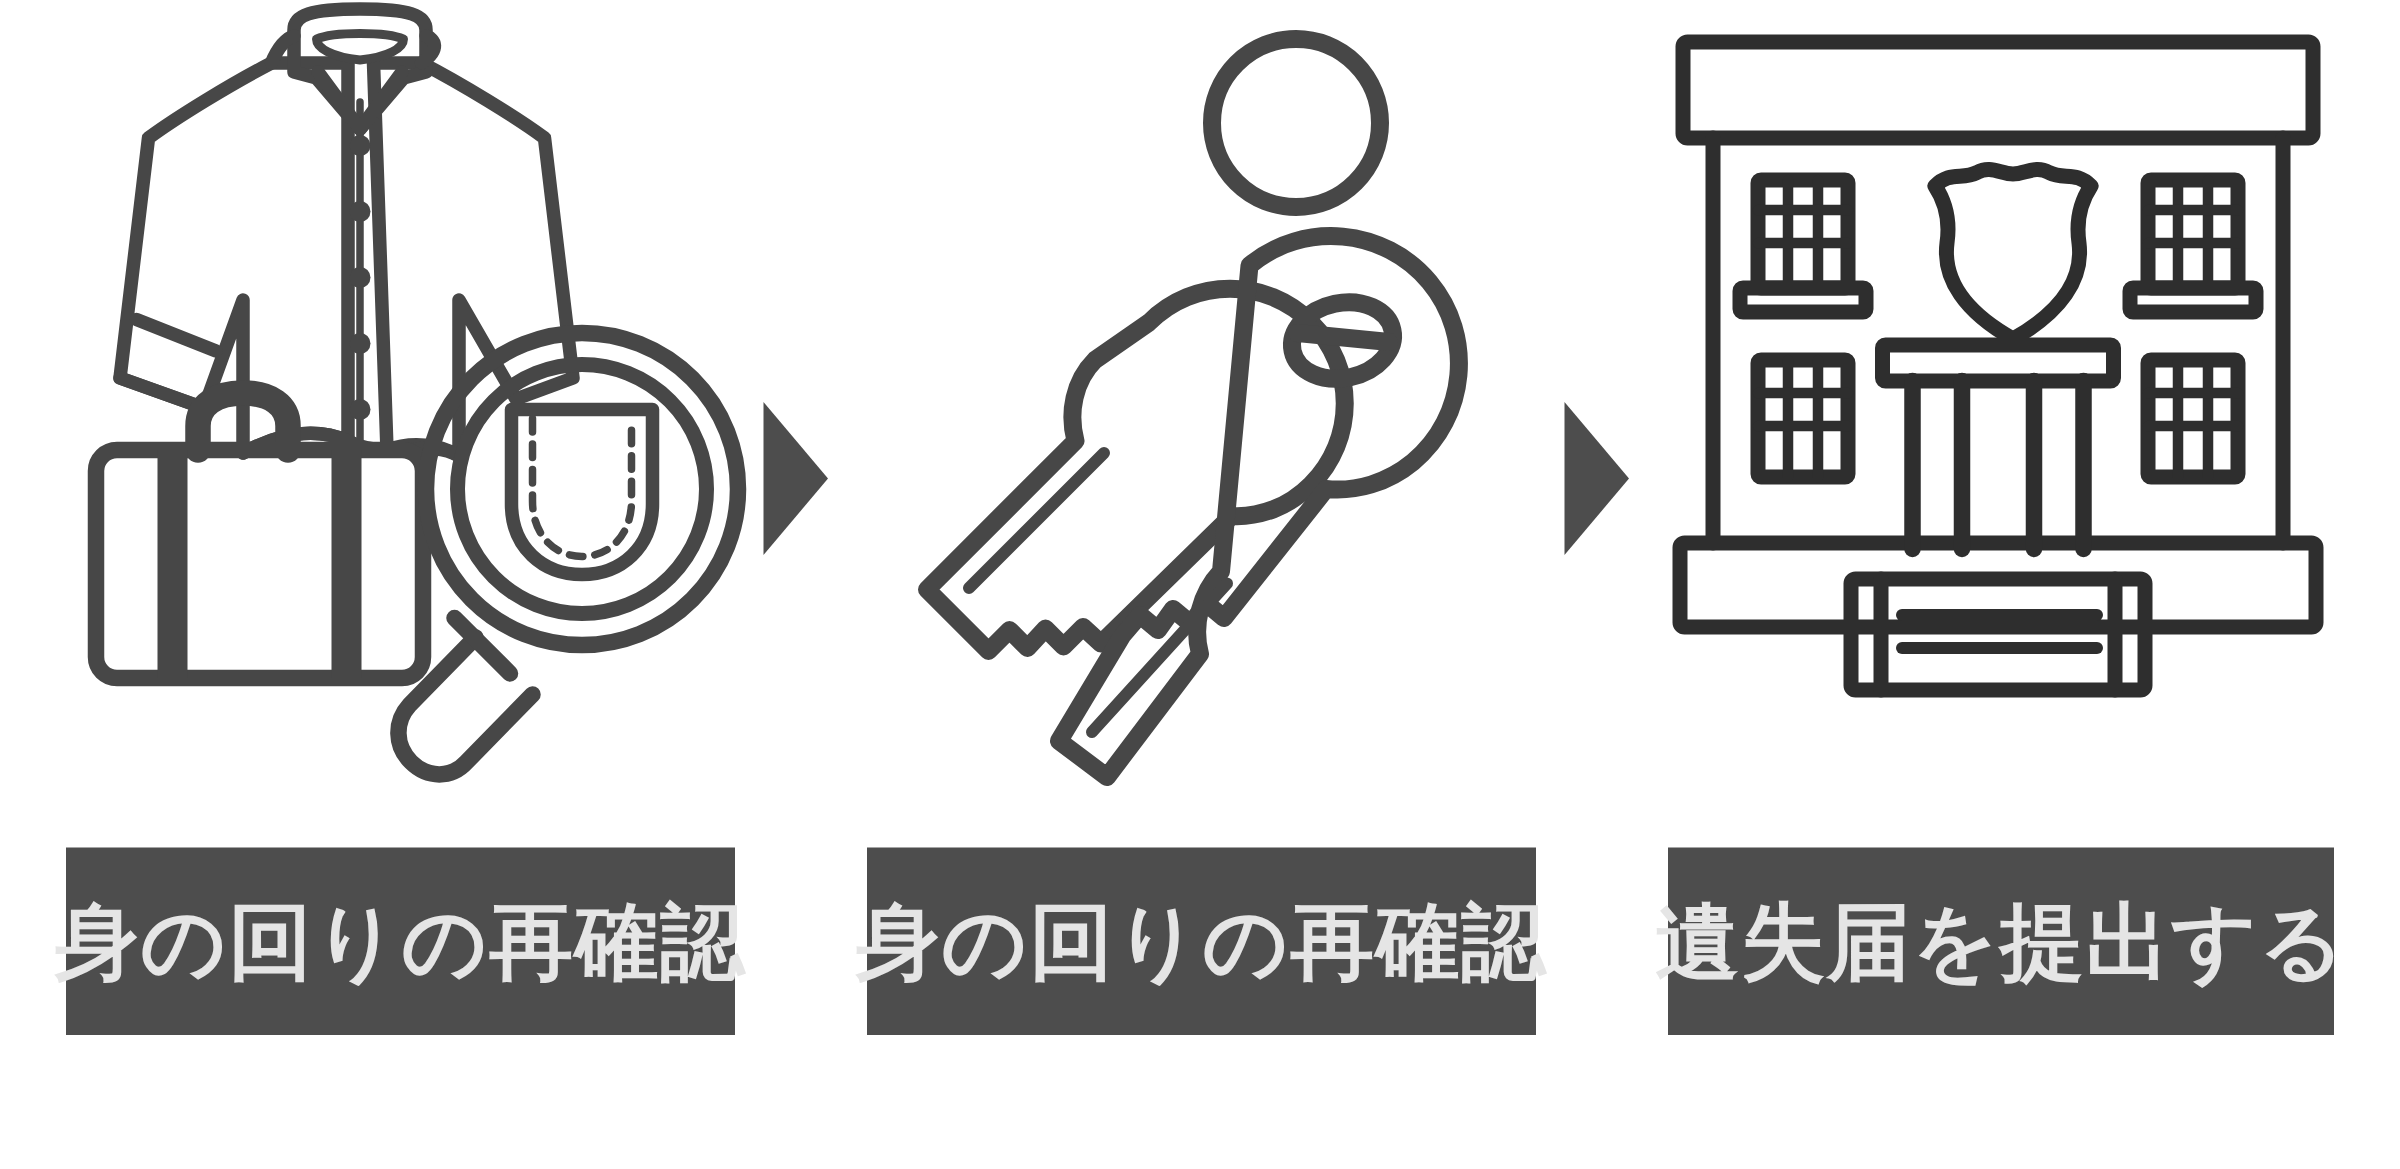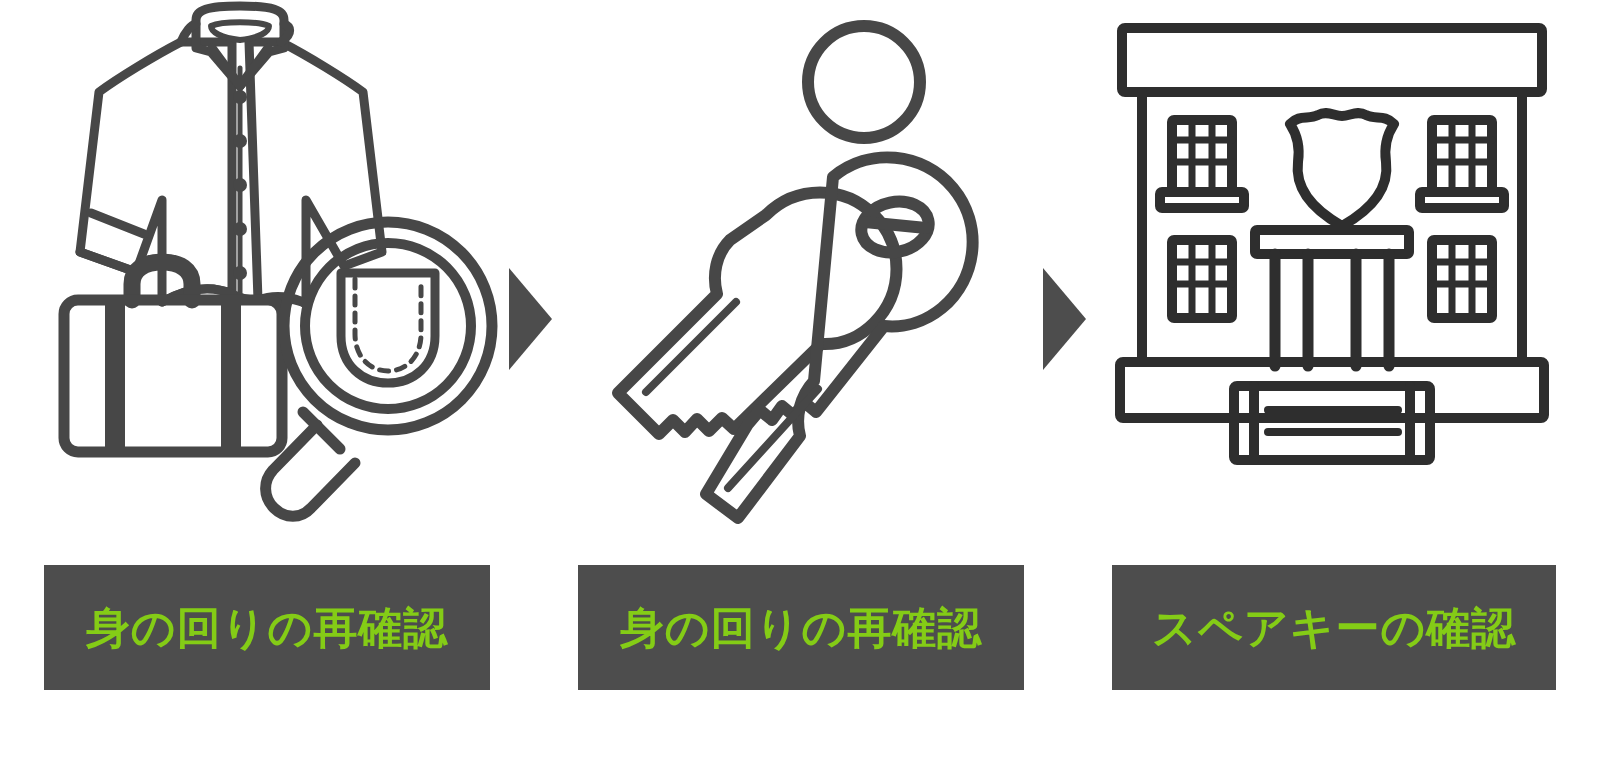--- a/index.html
+++ b/index.html
@@ -60,22 +60,22 @@
     display: flex;
     align-items: center;
     justify-content: center;
     box-sizing: border-box;
   }
   .label-bar-1 { left: 44px;   width: 446px; }
   .label-bar-2 { left: 578px;  width: 446px; }
   .label-bar-3 { left: 1112px; width: 444px; }
 
   .label-text {
-    color: #84cc16;
-    font-size: 44px;
+    color: #e5e5e5;
+    font-size: 56px;
     font-weight: bold;
     letter-spacing: 0.02em;
     line-height: 1;
     white-space: nowrap;
     font-family: "Liberation Sans", "DejaVu Sans", sans-serif;
   }
 </style>
 </head>
 <body>
 
@@ -312,16 +312,16 @@
 
   <div class="label-bar label-bar-1" style="background:#4d4d4d;">
     <span class="label-text">身の回りの再確認</span>
   </div>
 
   <div class="label-bar label-bar-2" style="background:#4d4d4d;">
     <span class="label-text">身の回りの再確認</span>
   </div>
 
   <div class="label-bar label-bar-3" style="background:#4d4d4d;">
-    <span class="label-text">スペアキーの確認</span>
+    <span class="label-text">遺失届を提出する</span>
   </div>
 
 </div>
 
 </body></html>

